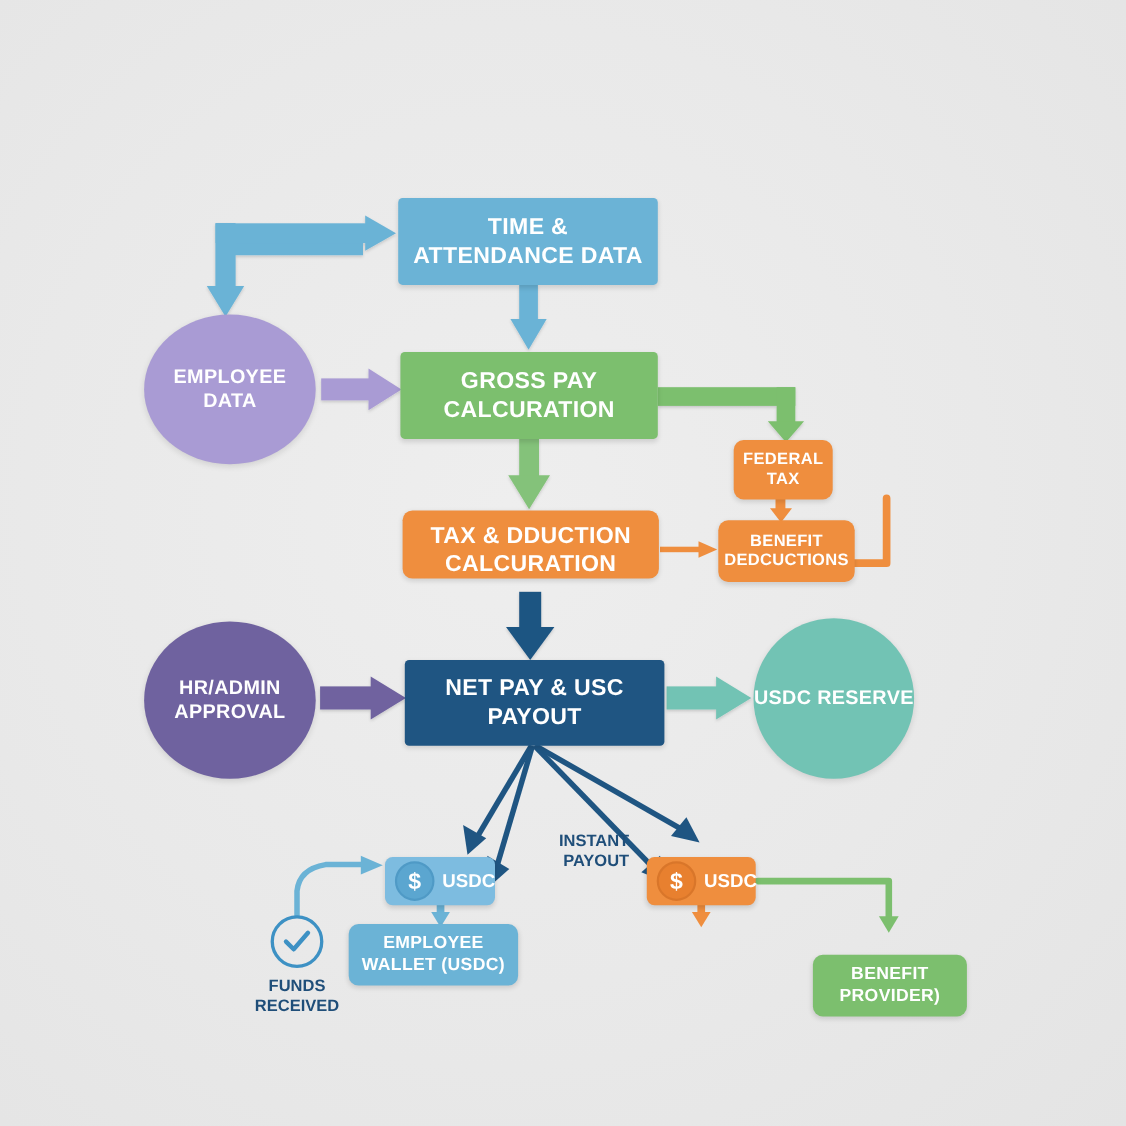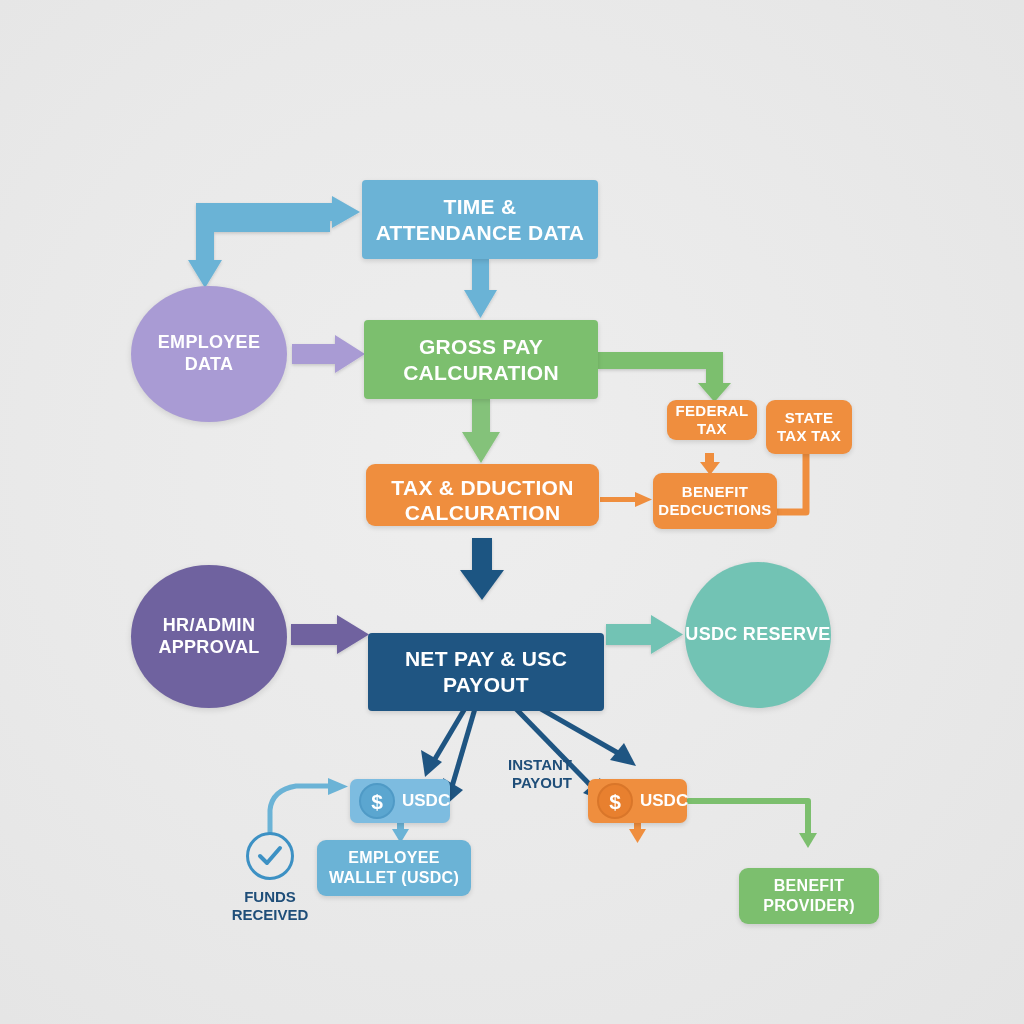--- a/index.html
+++ b/index.html
@@ -147,41 +147,38 @@
   </div>
 
   <div class="node circ" style="left:131px;top:286px;width:156px;height:136px;background:#a99bd4;font-size:18px;">
     <span>EMPLOYEE DATA</span>
   </div>
 
   <div class="node rect" style="left:364px;top:320px;width:234px;height:79px;background:#7cbf6e;font-size:21px;padding:0 10px;">
     <span>GROSS PAY CALCURATION</span>
   </div>
 
-  <div class="node rect-round" style="left:667px;top:400px;width:90px;height:40px;background:#ef8e3e;font-size:15px;padding:0 5px;">
+  <div class="node rect-round" style="left:667px;top:400px;width:90px;height:54px;background:#ef8e3e;font-size:15px;padding:0 5px;">
     <span>FEDERAL TAX</span>
   </div>
 
-  <div class="node rect-round" style="left:766px;top:400px;width:86px;height:54px;background:#ef8e3e;font-size:15px;padding:0 4px;">
-    <span>STATE TAX TAX</span>
-  </div>
 
   <div class="node rect-round" style="left:653px;top:473px;width:124px;height:56px;background:#ef8e3e;font-size:15px;padding:0 4px;">
     <span>BENEFIT DEDCUCTIONS</span>
   </div>
 
   <div class="node rect-round" style="left:366px;top:464px;width:233px;height:62px;background:#ef8e3e;font-size:21px;padding:0 10px;align-items:flex-end;">
     <span>TAX &amp; DDUCTION CALCURATION</span>
   </div>
 
   <div class="node circ" style="left:131px;top:565px;width:156px;height:143px;background:#6f629f;font-size:18px;">
     <span>HR/ADMIN APPROVAL</span>
   </div>
 
-  <div class="node rect" style="left:368px;top:600px;width:236px;height:78px;background:#1f5582;font-size:21px;padding:0 10px;margin-top:33px;">
+  <div class="node rect" style="left:368px;top:600px;width:236px;height:78px;background:#1f5582;font-size:21px;padding:0 10px;">
     <span>NET PAY &amp; USC PAYOUT</span>
   </div>
 
   <div class="node circ" style="left:685px;top:562px;width:146px;height:146px;background:#72c3b4;font-size:18px;">
     <span>USDC RESERVE</span>
   </div>
 
   <div class="chip" style="left:350px;top:779px;width:100px;height:44px;background:#7dbce0;font-size:17px;">
     <span class="coin" style="background:#5ba6d0;border:2.5px solid #4f9ac6;color:#ffffff;">$</span>
     <span>USDC</span>

